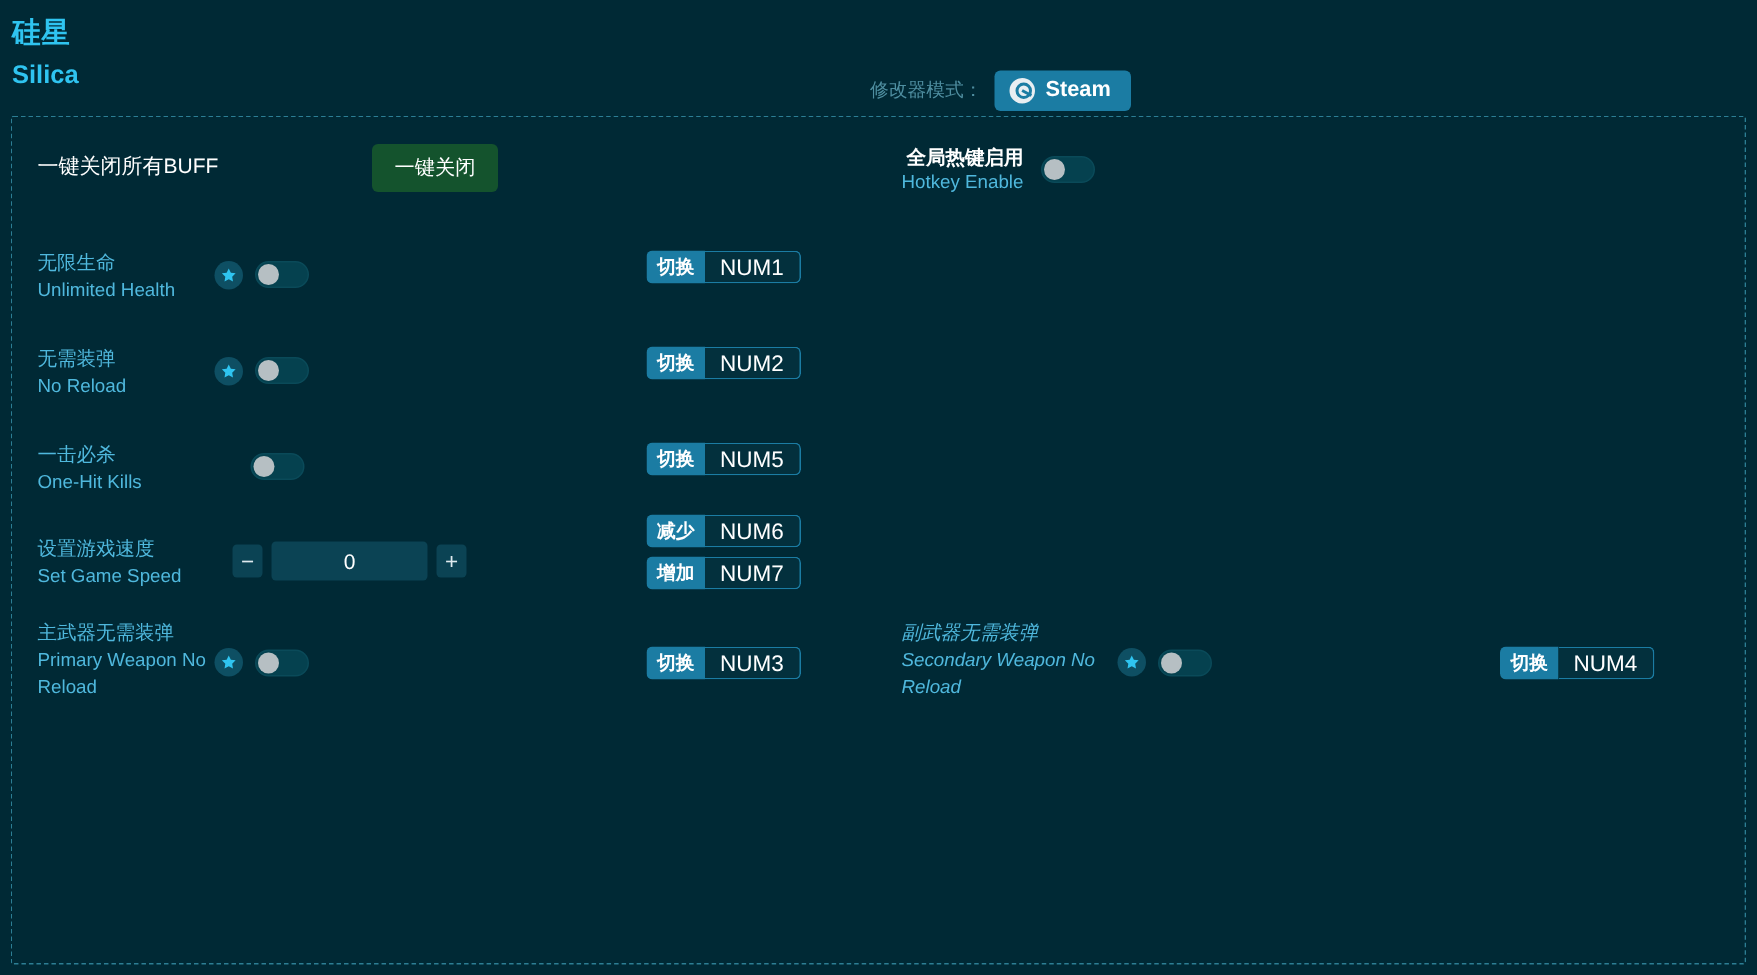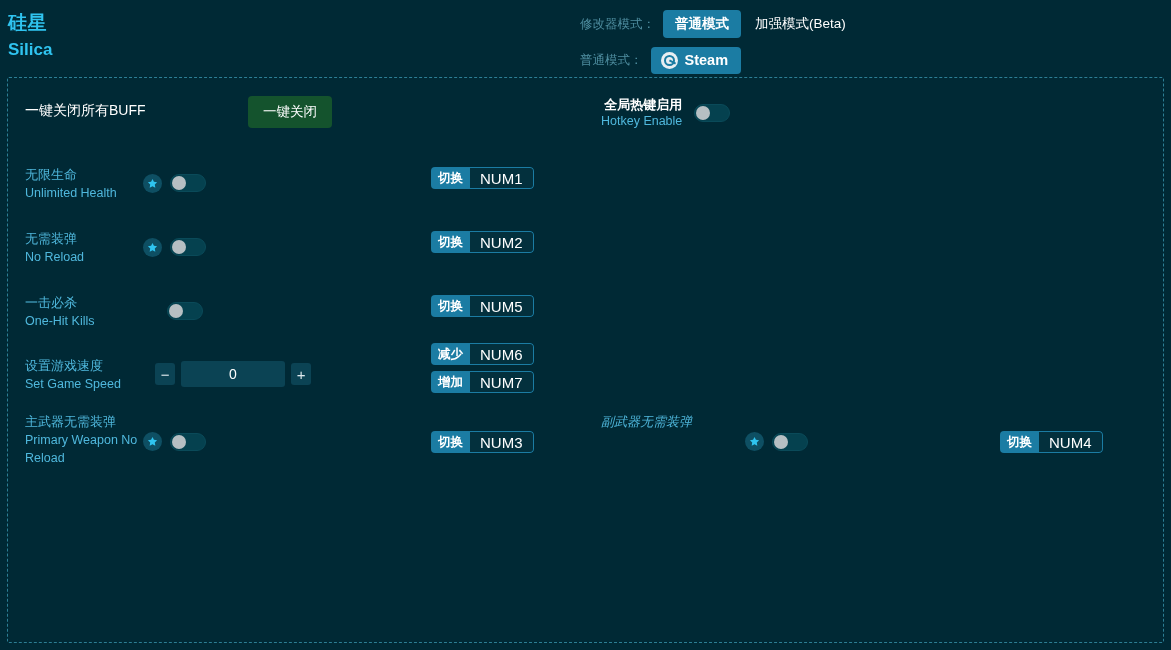--- a/index.html
+++ b/index.html
@@ -193,28 +193,23 @@
 
 <div class="app">
 
   <div class="header">
 
     <div class="title-block">
       <div class="title-cn">硅星</div>
       <div class="title-en">Silica</div>
     </div>
 
-    <div class="mode-row">
+
+    <div class="platform-row">
       <span class="field-label">修改器模式：</span>
-      <button class="mode-btn">普通模式</button>
-      <button class="mode-btn inactive">加强模式(Beta)</button>
-    </div>
-
-    <div class="platform-row">
-      <span class="field-label">普通模式：</span>
       <button class="platform-btn">
         <span class="steam-glyph"></span>
         <span class="plat-label">Steam</span>
       </button>
     </div>
   </div>
 
   <div class="panel">
 
     <div class="toprow">
@@ -351,20 +346,21 @@
           <span class="hk">
             <span class="hk-act">切换</span>
             <span class="hk-key">NUM3</span>
           </span>
         </div>
       </div>
 
       <div class="row" style="left:593px; top:272px;">
         <div class="label-box" style="width:144px;font-style:italic;">
           <div class="label-cn">副武器无需装弹</div>
+          <div class="label-en">Secondary Weapon No Reload</div>
         </div>
         <div class="ctrl-area" style="padding-top:20px; align-items:flex-start;">
           <span class="star-badge">
             <svg width="11" height="11" viewBox="0 0 24 24">
                 <path fill="#2fc4f0" d="M12 2l3.09 6.26L22 9.27l-5 4.87 1.18 6.88L12 17.77l-6.18 3.25L7 14.14 2 9.27l6.91-1.01L12 2z"></path>
               </svg>
           </span>
           <span class="toggle" style="margin-top:1px;">
             <span class="knob"></span>
           </span>

